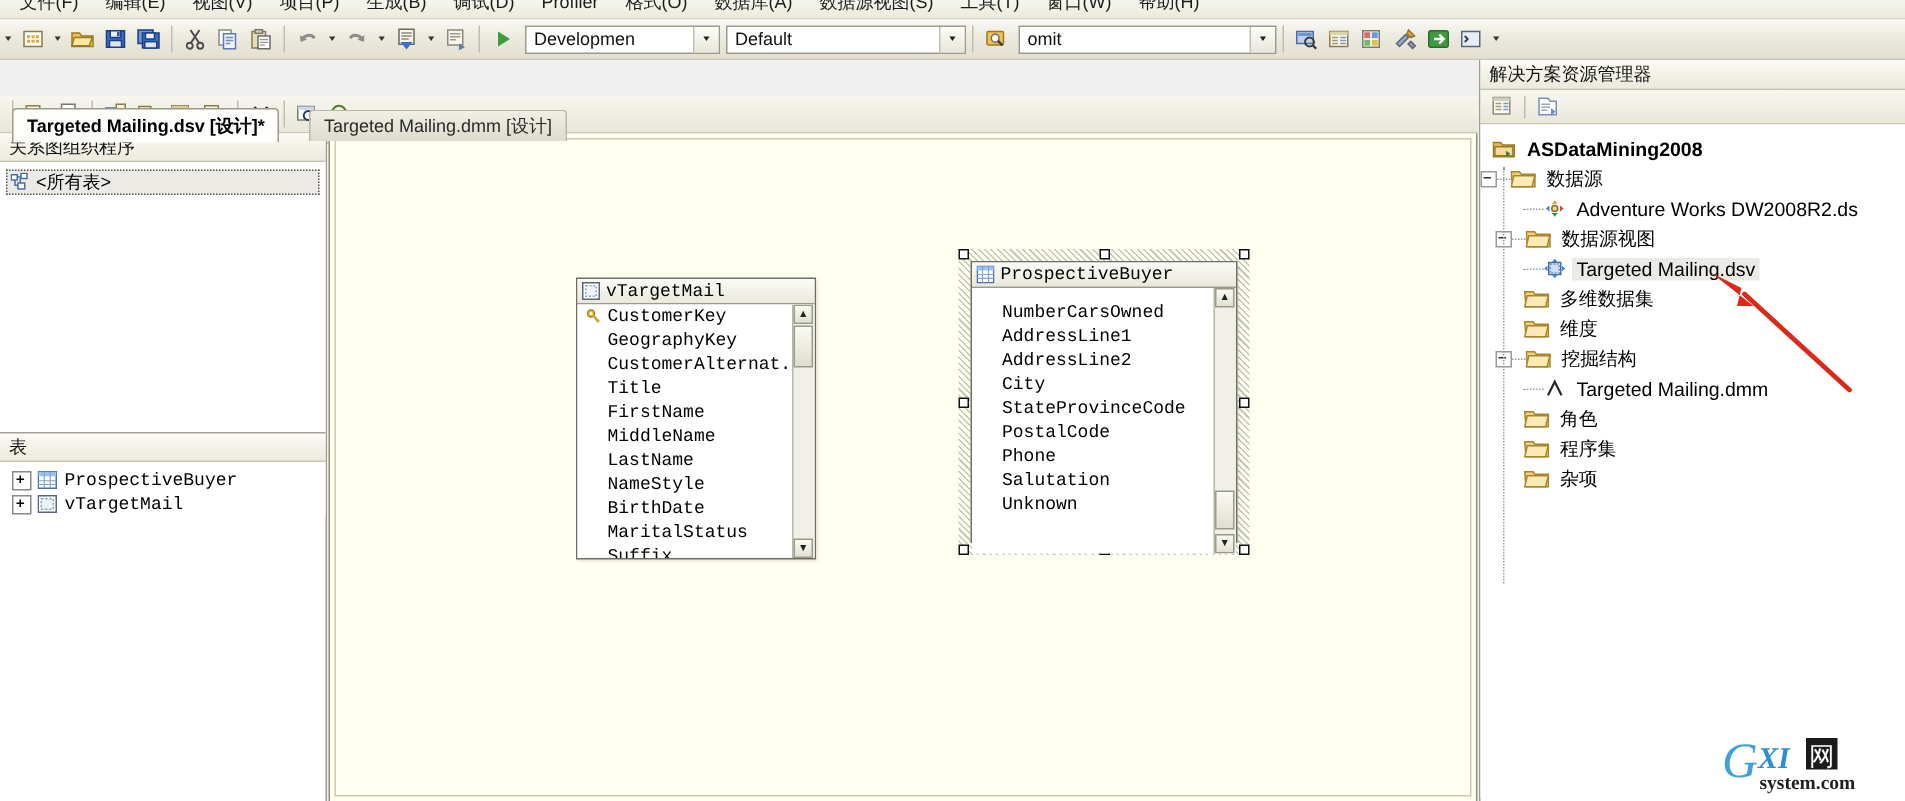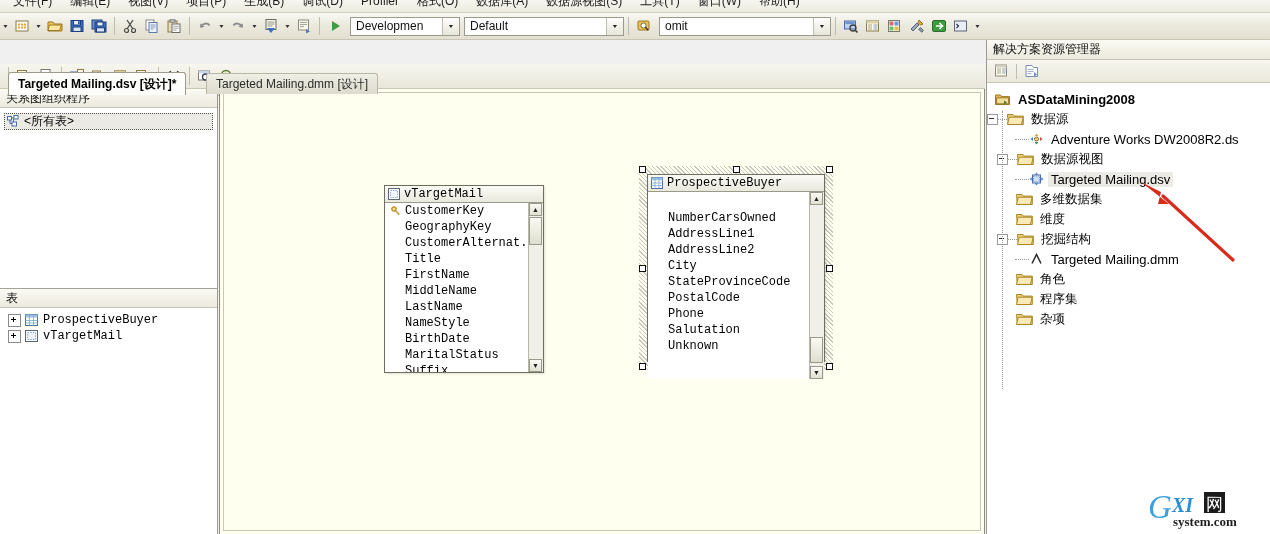--- a/index.html
+++ b/index.html
@@ -351,21 +351,21 @@
         <path d="M4 4.5h7M4 6.5h7M4 8.5h4" stroke="#9a9a8a" stroke-width=".9"></path>
         <path d="M10 11l4 2.5-4 2z" fill="#5d79ad"></path>
       </svg>
     </div>
     <div class="tb-sep"></div>
     <div class="tb-btn">
       <svg width="16" height="16" viewBox="0 0 16 16">
           <path d="M5 3l8 5-8 5z" fill="#3f9b3f"></path>
         </svg>
     </div>
-    <div class="combo" style="width:110px; margin-left:4px;">
+    <div class="combo" style="width:130px; margin-left:4px;">
       <div class="cv">Developmen</div>
       <div class="cbtn"></div>
     </div>
     <div class="combo" style="width:160px; margin-left:4px;">
       <div class="cv">Default</div>
       <div class="cbtn"></div>
     </div>
     <div class="tb-sep"></div>
     <div class="tb-btn">
       <svg width="16" height="16" viewBox="0 0 16 16">
@@ -646,21 +646,21 @@
         <div class="title">
           <span style="display:flex;align-items:center;margin-right:4px;">
             <svg width="12" height="12" viewBox="0 0 12 12">
               <rect x="0.5" y="0.5" width="11" height="11" fill="#fff" stroke="#4a6da8"></rect>
               <rect x="0.5" y="0.5" width="11" height="2.8" fill="#9fc0e8"></rect>
               <path d="M4 .5v11M8 .5v11M.5 6h11M.5 8.6h11" stroke="#7fa4d4" stroke-width=".8"></path>
             </svg>
           </span>
           <span>ProspectiveBuyer</span>
         </div>
-        <div class="flds" style="padding-top:18px;">
+        <div class="flds" style="padding-top:8px;">
           <div class="fld">
               <span class="keyslot"></span>
               <span>NumberCarsOwned</span>
             </div>
           <div class="fld">
               <span class="keyslot"></span>
               <span>AddressLine1</span>
             </div>
           <div class="fld">
               <span class="keyslot"></span>

